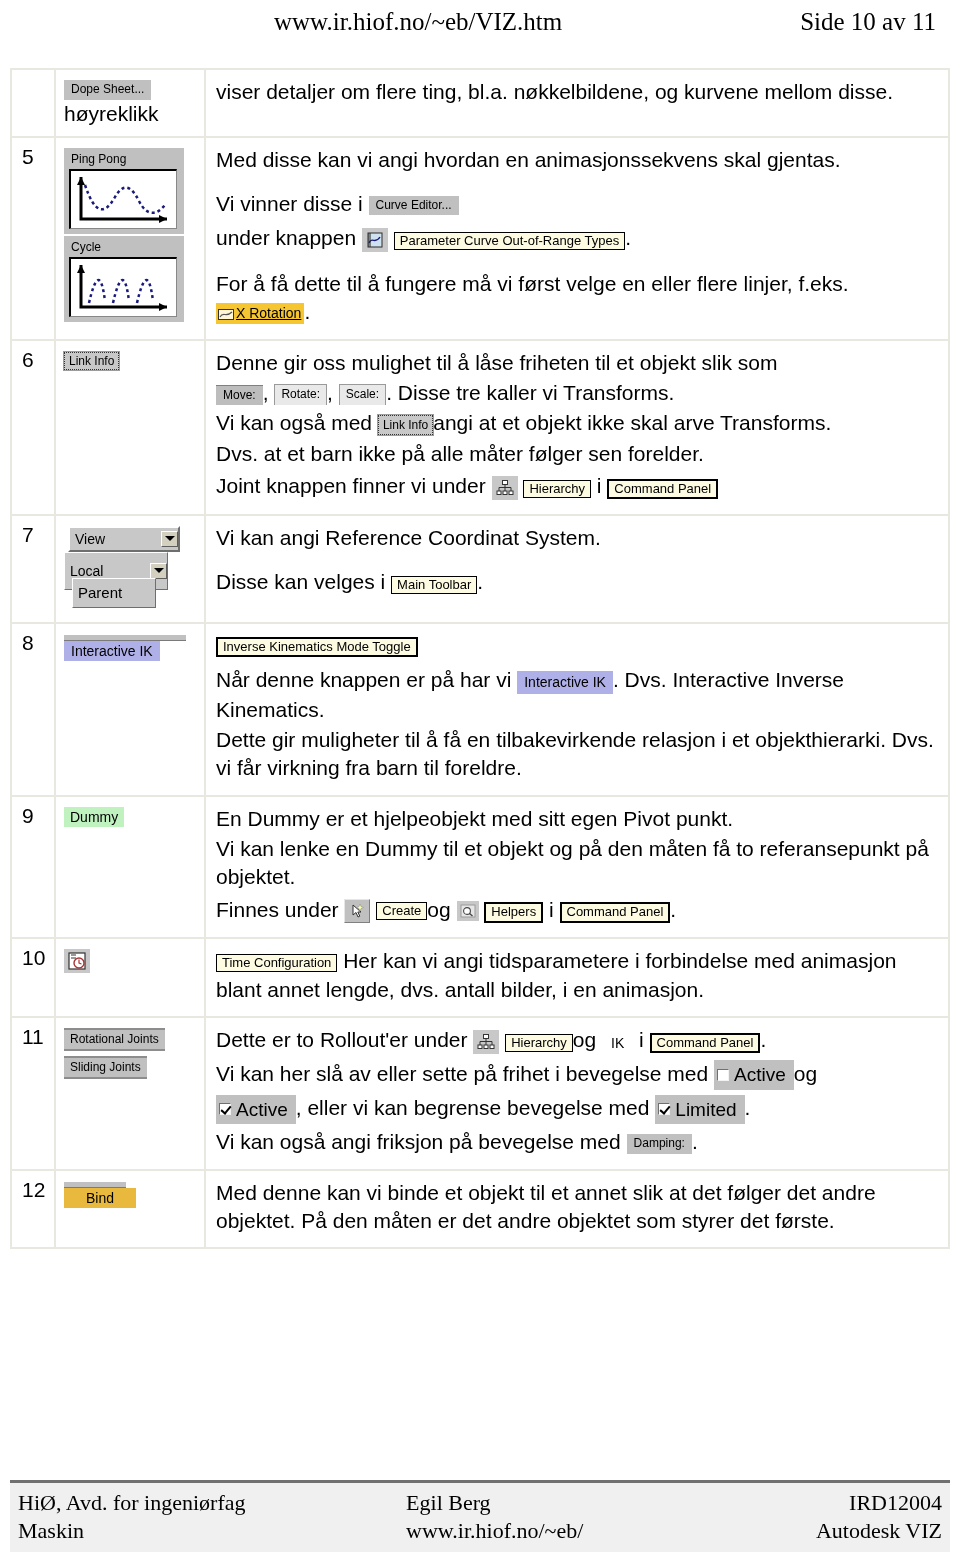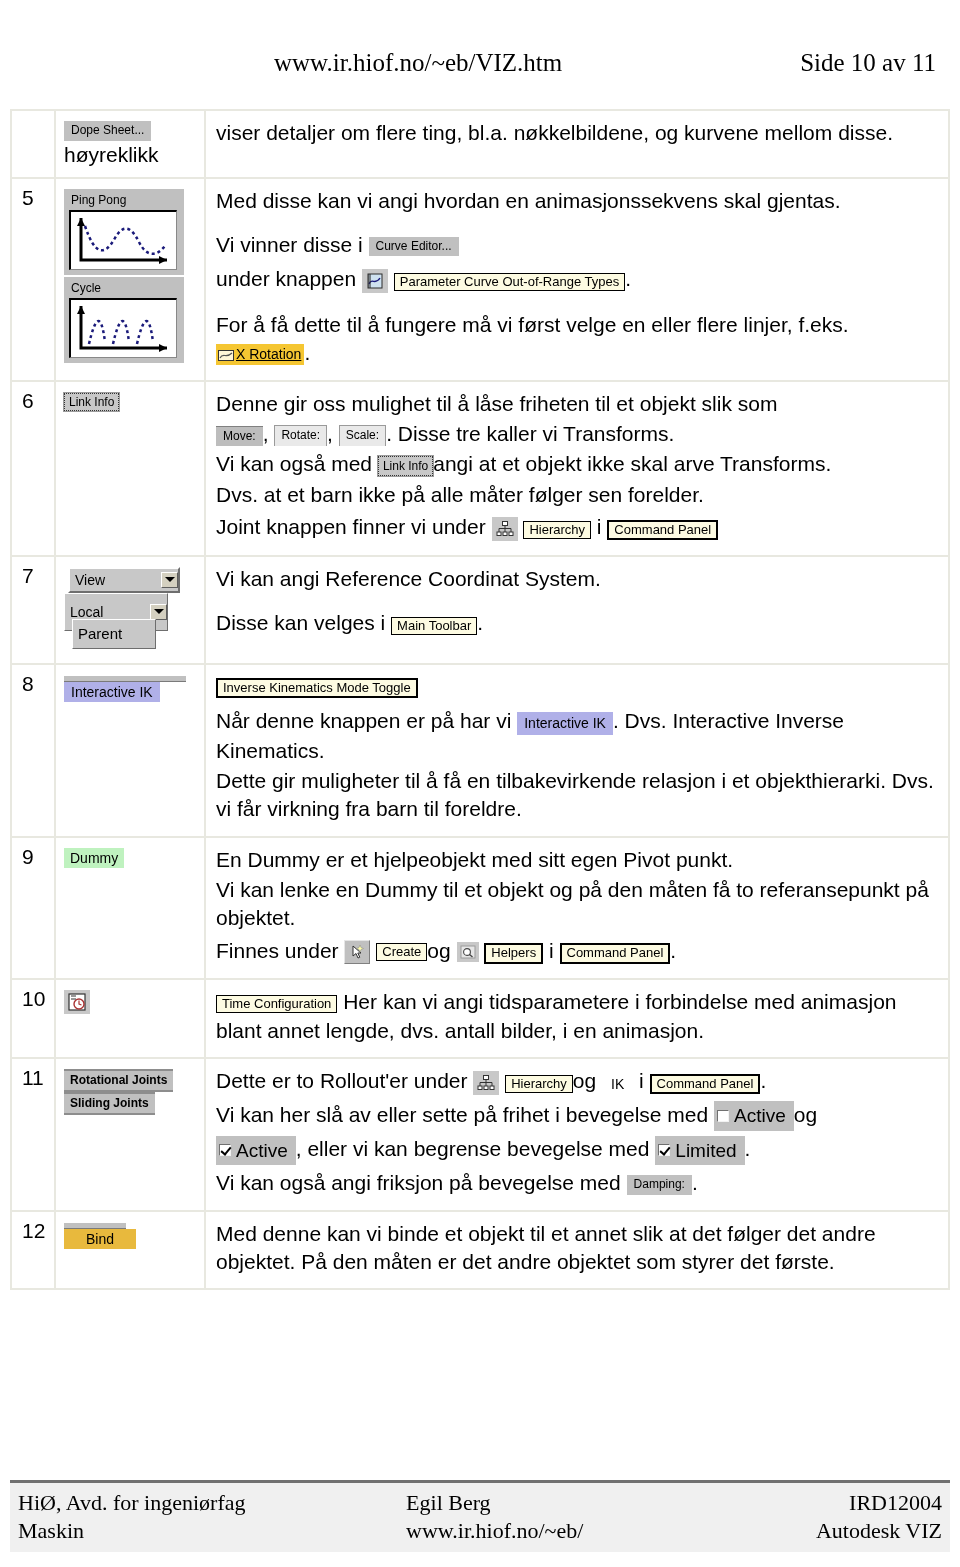--- a/index.html
+++ b/index.html
@@ -15,21 +15,20 @@
   }
 
   
   .page-header {
     height: 44px;
     display: flex;
     align-items: center;
     font-family: "Liberation Serif", serif;
     font-size: 25px;
     padding: 0 24px 0 0;
-    margin-top: 41px;
   }
   .page-header .hdr-url {
     flex: 0 0 auto;
     margin-left: 274px;
   }
   .page-header .hdr-page {
     margin-left: auto;
     white-space: nowrap;
   }
 
@@ -218,22 +217,22 @@
   .ddl-parent { left: 8px;  top: 52px; width: 84px;  height: 30px; font-size: 15px; }
 
   .jointbtn {
     display: block;
     background: #c0c0c0;
     font-size: 12px;
     padding: 2px 6px 3px 6px;
     white-space: nowrap;
     border-top: 2px solid #8d8d8d;
     border-bottom: 2px solid #8d8d8d;
+    margin-bottom: 5px;
     width: max-content;
-    font-weight: bold;
   }
 
   .iconbtn {
     display: inline-flex;
     align-items: center; justify-content: center;
     width: 26px; height: 24px;
     background: #c0c0c0;
     border-top: 1px solid #e6e6e6;
     border-left: 1px solid #e6e6e6;
     border-right: 1px solid #808080;

